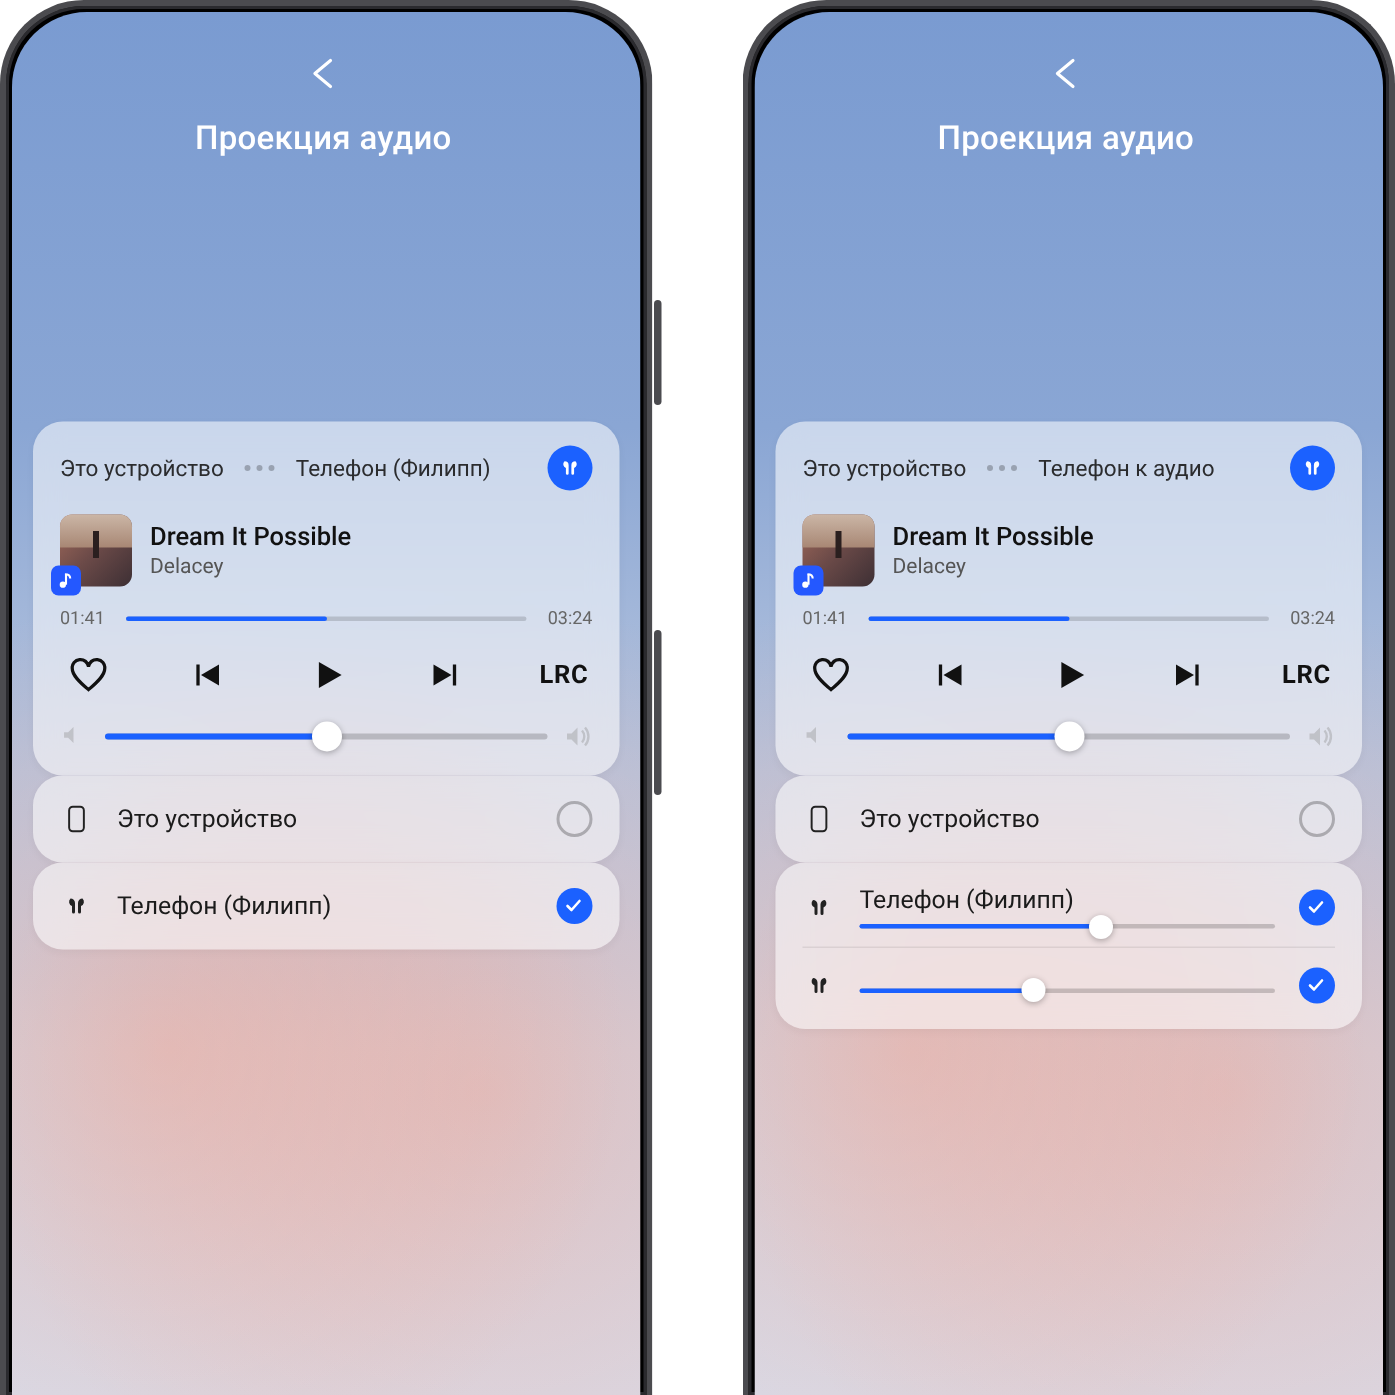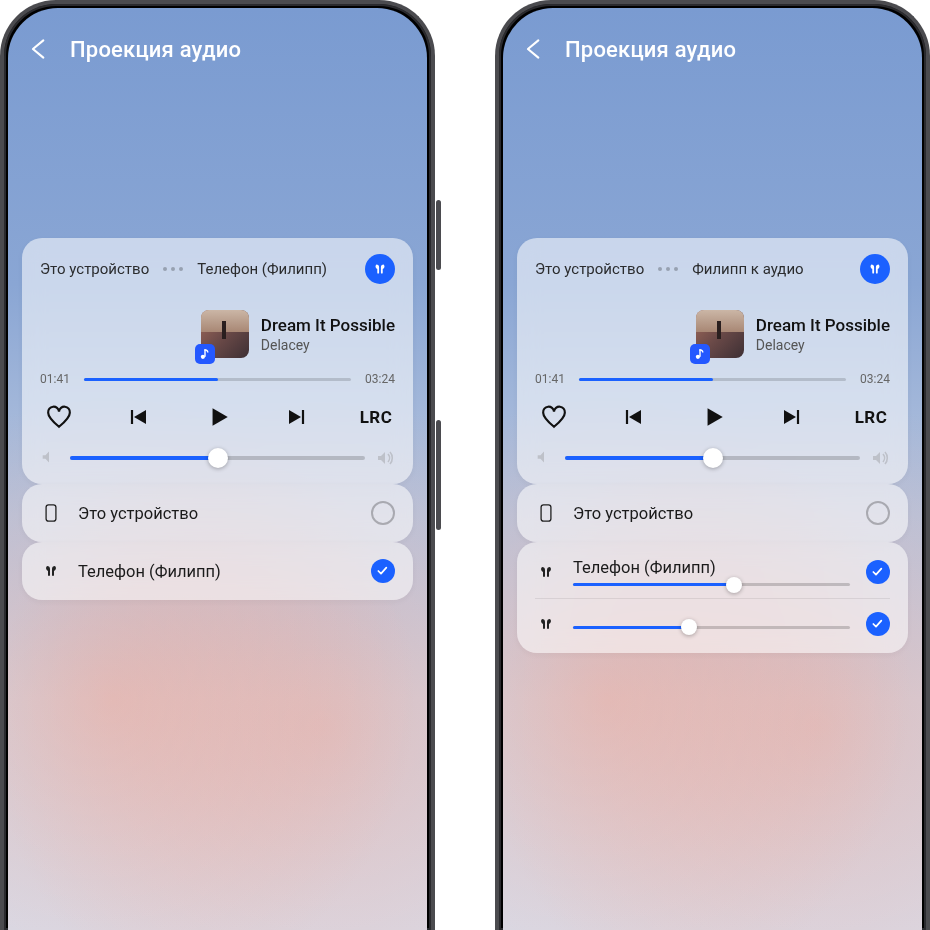--- a/index.html
+++ b/index.html
@@ -42,20 +42,21 @@
       radial-gradient(circle at 75% 78%, rgba(255,140,110,0.3), transparent 42%),
       linear-gradient(180deg, #7a9bd1 0%, #8aa6d4 30%, #b7c5de 55%, #cfd5e4 75%, #d8dbe8 100%);
   }
 
   .header {
     display: flex;
     align-items: center;
     gap: 18px;
     padding: 28px 22px 16px 18px;
     color: #fff;
+    flex-direction: column;
   }
   .back-arrow { width: 26px; height: 26px; }
   .page-title { font-size: 22px; font-weight: 500; letter-spacing: .2px; }
 
   .content { padding: 0 14px; margin-top: 160px; display: flex; flex-direction: column; gap: 0; }
 
   .card {
     background: rgba(255,255,255,0.55);
     backdrop-filter: blur(10px);
     border-radius: 20px;
@@ -67,21 +68,21 @@
   .tab { font-size: 15px; color: #2b2c2e; white-space: nowrap; }
   .dots { display: flex; gap: 4px; margin: 0 6px; }
   .dot { width: 4px; height: 4px; border-radius: 50%; background: rgba(0,0,0,0.25); }
   .tabs-spacer { flex: 1; }
   .earbuds-badge {
     width: 30px; height: 30px; border-radius: 50%;
     background: #1b61ff;
     display: flex; align-items: center; justify-content: center;
   }
 
-  .track-row { display: flex; align-items: center; gap: 12px; margin-top: 26px; justify-content: flex-end; }
+  .track-row { display: flex; align-items: center; gap: 12px; margin-top: 16px; }
   .album-art {
     width: 48px; height: 48px; border-radius: 8px;
     position: relative;
     background: linear-gradient(135deg, #a36b5b 0%, #6b4a48 50%, #3d2f34 100%);
     overflow: visible;
   }
   .art-sky { position:absolute; inset:0 0 55% 0; background: linear-gradient(#cbb6a6,#a88774); border-radius:8px 8px 0 0;}
   .art-fig { position:absolute; left:45%; top:22%; width:4px; height:18px; background:#2a1f1f; }
   .album-badge {
     position: absolute; left: -6px; bottom: -6px;
@@ -336,21 +337,21 @@
       <div class="content">
 
         <div class="card">
           <div class="tabs-row">
             <span class="tab">Это устройство</span>
             <span class="dots">
                 <span class="dot"></span>
                 <span class="dot"></span>
                 <span class="dot"></span>
               </span>
-            <span class="tab">Филипп к аудио</span>
+            <span class="tab">Телефон к аудио</span>
             <span class="tabs-spacer"></span>
             <span class="earbuds-badge">
               <svg viewBox="0 0 22 18" width="20" height="18">
                   <use href="#i-earbuds"></use>
                 </svg>
             </span>
           </div>
 
           <div class="track-row">
             <div class="album-art">

